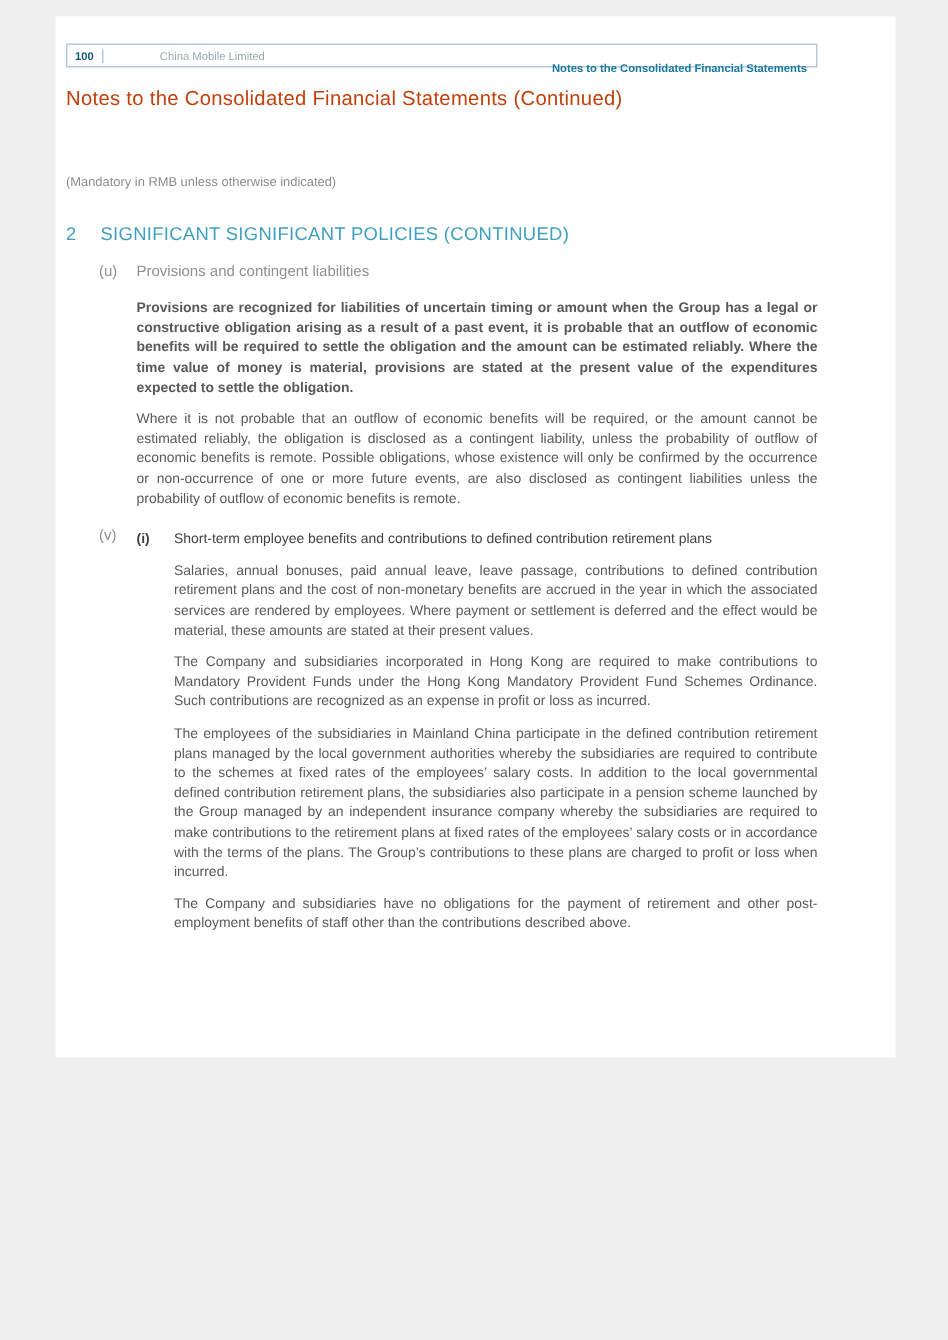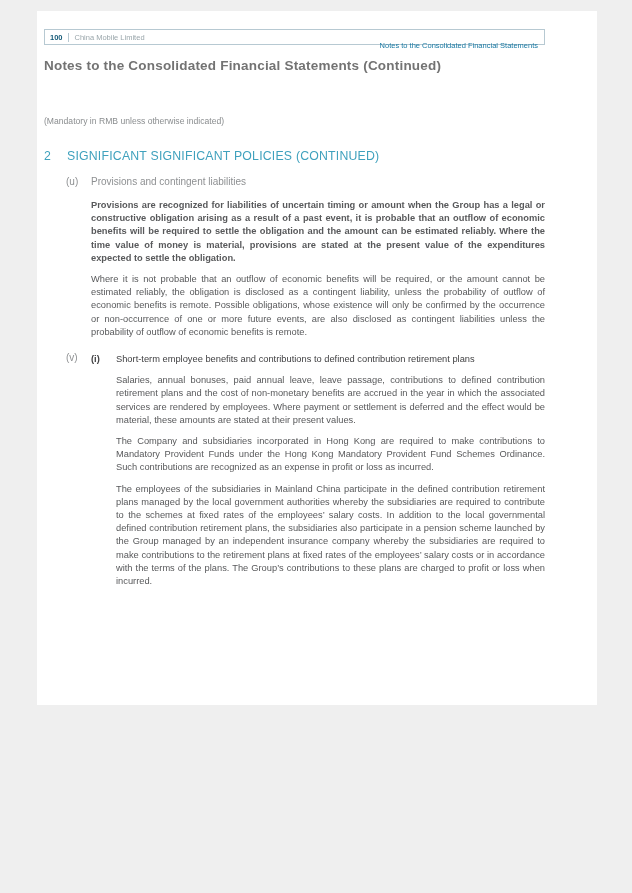--- a/index.html
+++ b/index.html
@@ -28,32 +28,33 @@
     display:flex; align-items:center;
     padding:0 5px;
     font-weight:bold; color:#155a78;
     border-right:1px solid #b7c9d2;
   }
   .company {
     display:flex; align-items:center;
     padding-left:6px;
     color:#9aa6ab;
     flex:1;
+    margin-left:32px;
   }
   .running-title {
     display:flex; align-items:center;
     padding-right:6px;
-    font-weight:normal; color:#1878a2;margin-top:17px;
+    font-weight:bold; color:#1878a2;margin-top:17px;
   }
   
   .doc-title {
     margin:13px 52px 0 7px;
     font-size:13.5px;
-    font-weight:bold;
-    color:#737373;
+    font-weight:normal;
+    color:#c2410c;
     letter-spacing:0.2px;
   }
   .currency-note {
     margin:43px 52px 0 7px;
     font-size:8.6px;
     color:#8a8d8f;
   }
   
   .section-heading {
     margin:23px 52px 0 7px;
@@ -133,19 +134,20 @@
     <div class="block">
       <div class="block-label">(v)</div>
       <div class="block-content">
         <div class="inner">
           <div class="inner-label">(i)</div>
           <div class="inner-content">
             <div class="inner-title">Short-term employee benefits and contributions to defined contribution retirement plans</div>
             <p class="para">Salaries, annual bonuses, paid annual leave, leave passage, contributions to defined contribution retirement plans and the cost of non-monetary benefits are accrued in the year in which the associated services are rendered by employees. Where payment or settlement is deferred and the effect would be material, these amounts are stated at their present values.</p>
             <p class="para">The Company and subsidiaries incorporated in Hong Kong are required to make contributions to Mandatory Provident Funds under the Hong Kong Mandatory Provident Fund Schemes Ordinance. Such contributions are recognized as an expense in profit or loss as incurred.</p>
             <p class="para">The employees of the subsidiaries in Mainland China participate in the defined contribution retirement plans managed by the local government authorities whereby the subsidiaries are required to contribute to the schemes at fixed rates of the employees’ salary costs. In addition to the local governmental defined contribution retirement plans, the subsidiaries also participate in a pension scheme launched by the Group managed by an independent insurance company whereby the subsidiaries are required to make contributions to the retirement plans at fixed rates of the employees’ salary costs or in accordance with the terms of the plans. The Group’s contributions to these plans are charged to profit or loss when incurred.</p>
+            <p class="para">The Company and subsidiaries have no obligations for the payment of retirement and other post-employment benefits of staff other than the contributions described above.</p>
           </div>
         </div>
       </div>
     </div>
 
   </div>
 </div>
 
 </body></html>

